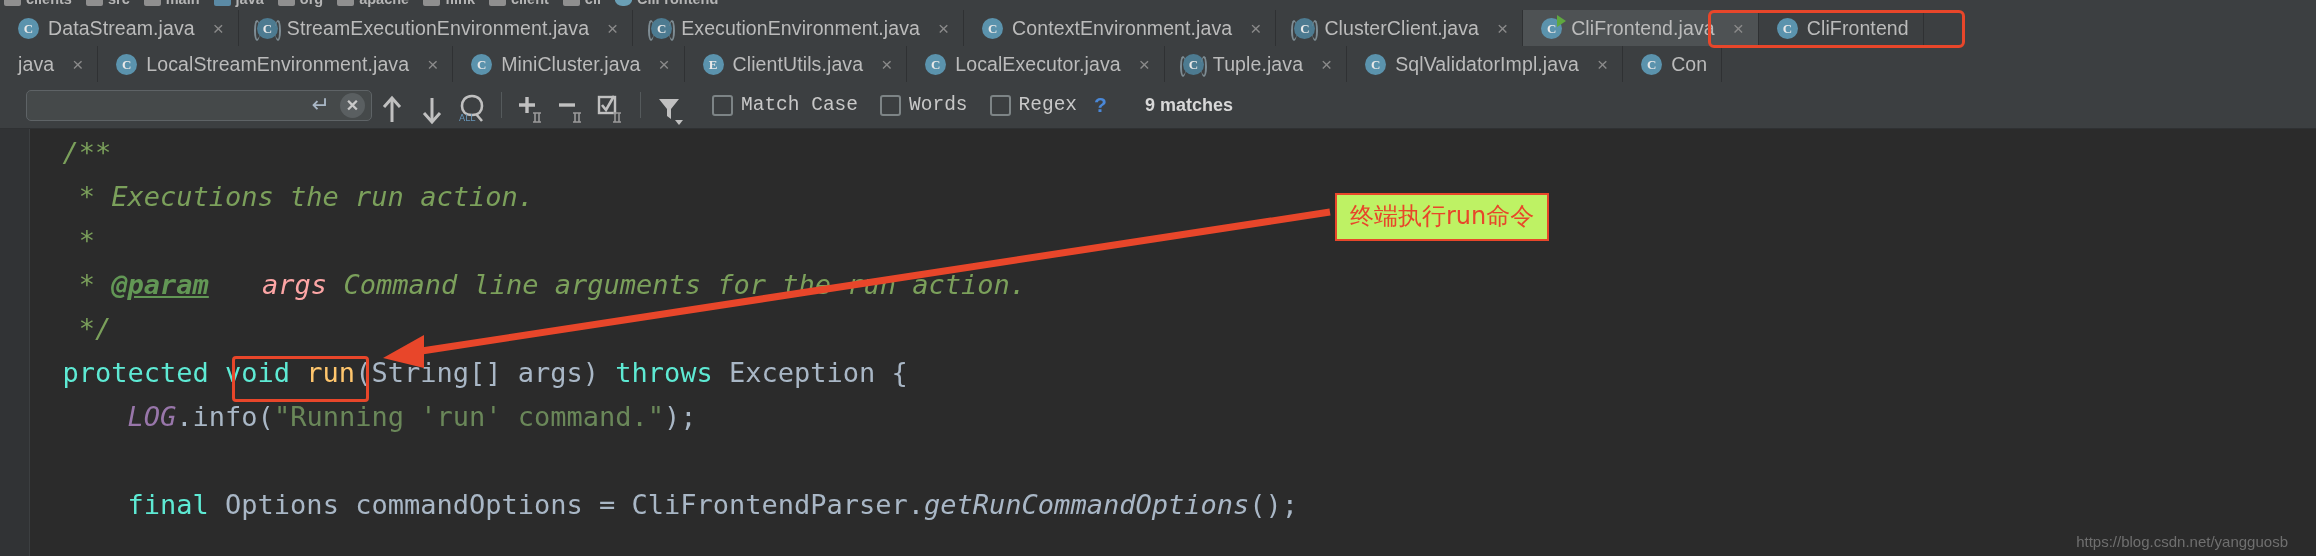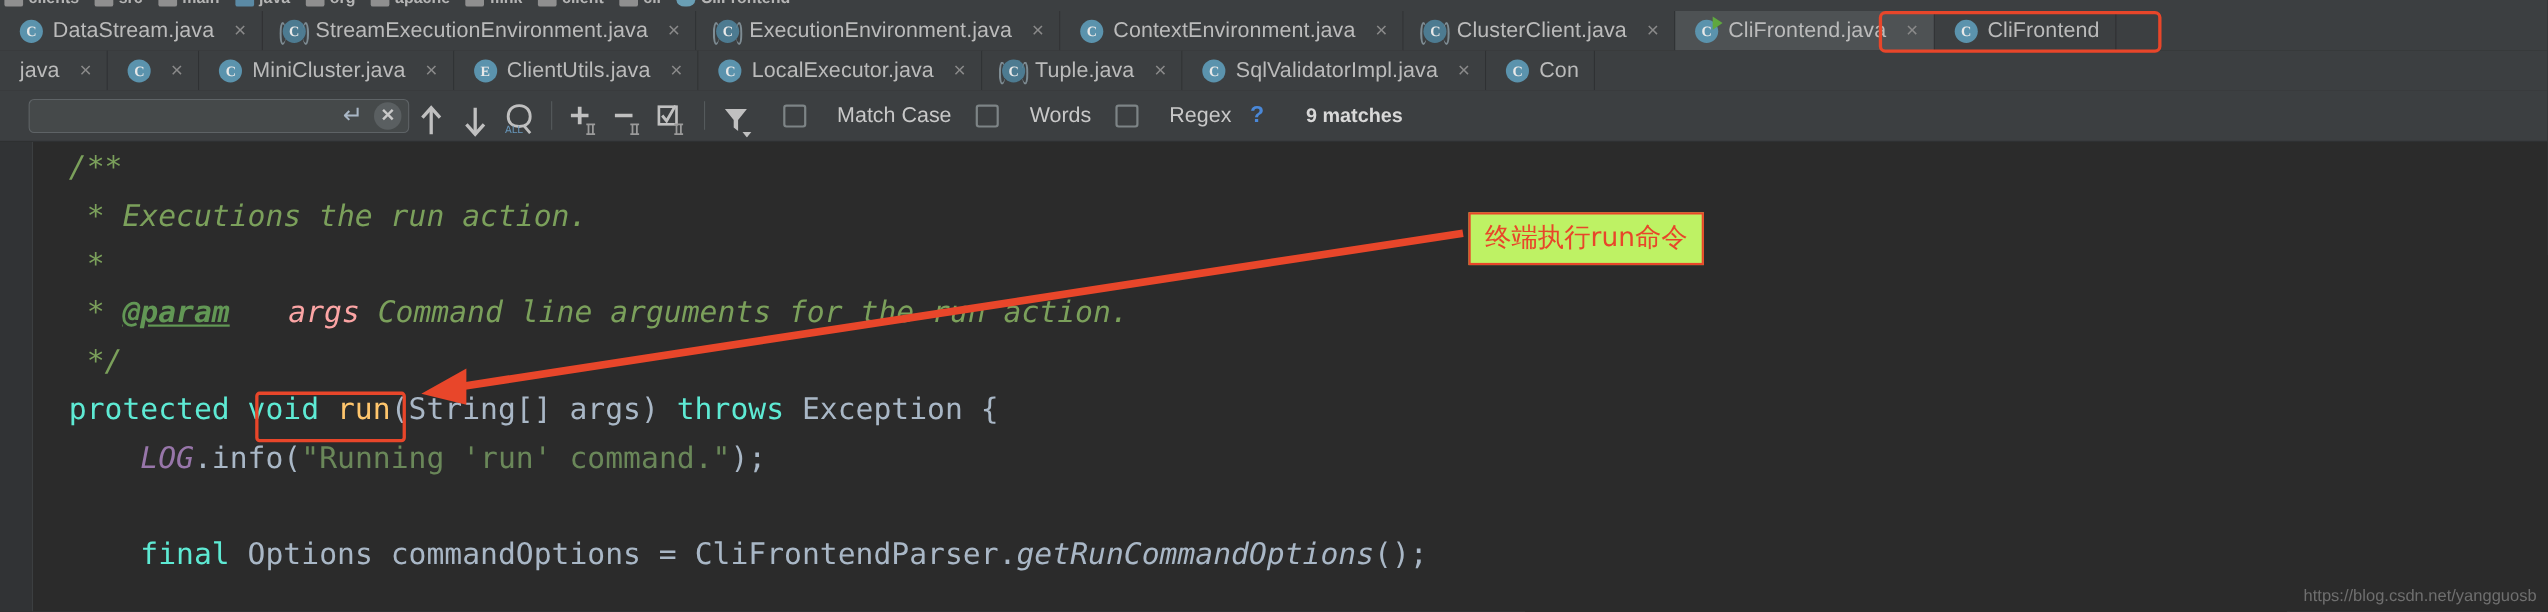--- a/index.html
+++ b/index.html
@@ -88,21 +88,21 @@
     width: 25px; height: 25px; border-radius: 50%; background: #5a5f61;
     color: #c9c9c9; font-size: 16px; line-height: 25px; text-align: center;
     font-weight: bold;
   }
   .tbtn {
     width: 40px; height: 40px; display: flex; align-items: flex-end;
     justify-content: center; color: #c0c0c0; position: relative;
   }
   .tbtn svg { display: block; }
   .vdiv { width: 1px; height: 26px; background: #555a5c; margin: 0 9px; }
-  .cbx-wrap { display: flex; align-items: center; gap: 28px; margin-left: 22px; }
+  .cbx-wrap { display: flex; align-items: center; gap: 8px; margin-left: 22px; font-family: Liberation Mono, monospace; }
   .cbx {
     width: 21px; height: 21px; border: 2px solid #7d8486; border-radius: 3px;
     background: #3c3f41;
   }
   .cbx-label { color: #c8c8c8; font-size: 19.5px; }
   .helpq { color: #4a88d8; font-size: 21px; font-weight: bold; margin-left: 17px; }
   .matches { color: #d8d8d8; font-size: 18px; font-weight: bold; margin-left: 38px; }
 
   
   .editor {
@@ -138,21 +138,21 @@
   .anno-tab { left: 1708px; top: 10px; width: 257px; height: 38px; border-radius: 6px; }
   .anno-run { left: 232px; top: 356px; width: 137px; height: 46px; }
   .anno-label {
     position: absolute; left: 1335px; top: 193px;
     border: 2px solid #e8462a; color: #e8462a;
     font-size: 24px; padding: 5px 13px 7px; background: #bef264;
     font-family: "DejaVu Sans", sans-serif;
   }
   .anno-arrow { position: absolute; left: 0; top: 0; pointer-events: none; }
   .watermark {
-    position: absolute; right: 10px; bottom: 6px;
+    position: absolute; right: 28px; bottom: 6px;
     color: #6f6f6f; font-size: 15px;
   }
 </style>
 </head>
 <body>
 
 <div class="screen">
 
   <div class="breadcrumb" id="breadcrumb">
       <div class="crumb">
@@ -259,20 +259,21 @@
     </div>
   <div class="tabrow r2" id="tabrow2">
       <div class="tab">
         <span class="fname">java</span>
         <span class="closex">×</span>
       </div>
       <div class="tab">
         <span class="ficon">
           <span class="disc">C</span>
         </span>
+        <span class="fname">LocalStreamEnvironment.java</span>
         <span class="closex">×</span>
       </div>
       <div class="tab">
         <span class="ficon">
           <span class="disc">C</span>
         </span>
         <span class="fname">MiniCluster.java</span>
         <span class="closex">×</span>
       </div>
       <div class="tab">

